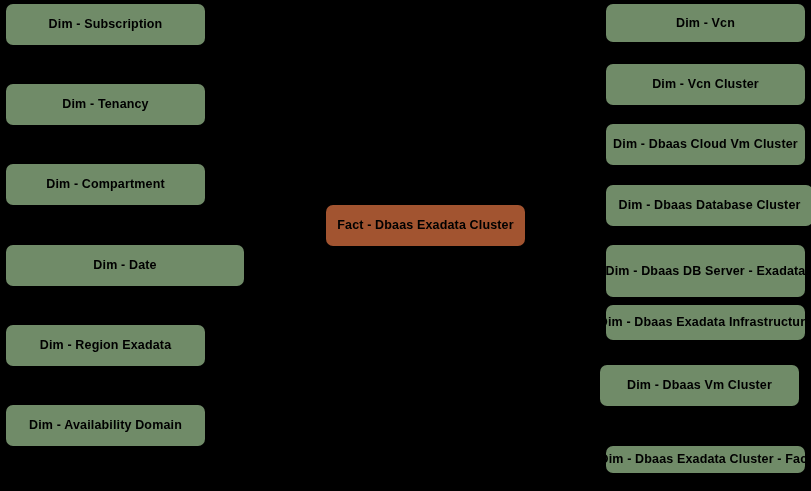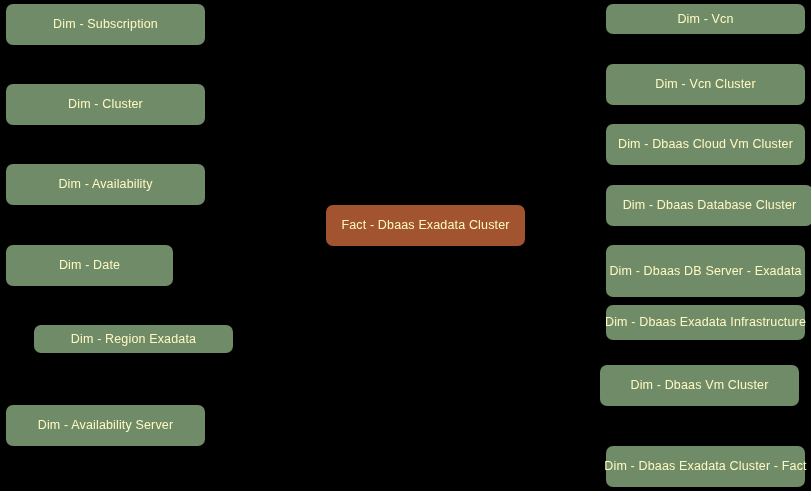--- a/index.html
+++ b/index.html
@@ -22,23 +22,23 @@
     background: #000000;
   }
   .node {
     position: absolute;
     box-sizing: border-box;
     display: flex;
     align-items: center;
     justify-content: center;
     text-align: center;
     border-radius: 7px;
-    color: #fef9c3;
+    color: #000000;
     font-size: 12.5px;
-    font-weight: normal;
+    font-weight: bold;
     letter-spacing: 0.15px;
     line-height: 1.15;
     padding: 4px 6px;
     user-select: none;
   }
   .node.dim {
     background: #708b68;
   }
   .node.fact {
     background: #a25430;
@@ -51,58 +51,58 @@
 </head>
 <body>
 
 <div id="canvas">
 
   <div id="left-column">
       <div class="node dim" style="left: 6px; top: 4px; width: 199px; height: 41px;">
         <span class="node-label">Dim - Subscription</span>
       </div>
       <div class="node dim" style="left: 6px; top: 84px; width: 199px; height: 41px;">
-        <span class="node-label">Dim - Cluster</span>
+        <span class="node-label">Dim - Tenancy</span>
       </div>
       <div class="node dim" style="left: 6px; top: 164px; width: 199px; height: 41px;">
-        <span class="node-label">Dim - Availability</span>
+        <span class="node-label">Dim - Compartment</span>
       </div>
-      <div class="node dim" style="left: 6px; top: 245px; width: 167px; height: 41px; align-items: center;">
+      <div class="node dim" style="left: 6px; top: 245px; width: 238px; height: 41px; align-items: center;">
         <span class="node-label">Dim - Date</span>
       </div>
-      <div class="node dim" style="left: 6px; top: 325px; width: 199px; height: 28px; margin-left: 28px;">
+      <div class="node dim" style="left: 6px; top: 325px; width: 199px; height: 41px;">
         <span class="node-label">Dim - Region Exadata</span>
       </div>
       <div class="node dim" style="left: 6px; top: 405px; width: 199px; height: 41px;">
-        <span class="node-label">Dim - Availability Server</span>
+        <span class="node-label">Dim - Availability Domain</span>
       </div>
     </div>
   <div id="right-column">
-      <div class="node dim" style="left: 606px; top: 4px; width: 199px; height: 30px;">
+      <div class="node dim" style="left: 606px; top: 4px; width: 199px; height: 38px;">
         <span class="node-label">Dim - Vcn</span>
       </div>
       <div class="node dim" style="left: 606px; top: 64px; width: 199px; height: 41px;">
         <span class="node-label">Dim - Vcn Cluster</span>
       </div>
       <div class="node dim" style="left: 606px; top: 124px; width: 199px; height: 41px;">
         <span class="node-label">Dim - Dbaas Cloud Vm Cluster</span>
       </div>
       <div class="node dim" style="left: 606px; top: 185px; width: 207px; height: 41px;">
         <span class="node-label">Dim - Dbaas Database Cluster</span>
       </div>
       <div class="node dim" style="left: 606px; top: 245px; width: 199px; height: 52px;">
         <span class="node-label">Dim - Dbaas DB Server - Exadata</span>
       </div>
       <div class="node dim" style="left: 606px; top: 305px; width: 199px; height: 35px;">
         <span class="node-label">Dim - Dbaas Exadata Infrastructure</span>
       </div>
       <div class="node dim" style="left: 600px; top: 365px; width: 199px; height: 41px;">
         <span class="node-label">Dim - Dbaas Vm Cluster</span>
       </div>
-      <div class="node dim" style="left: 606px; top: 446px; width: 199px; height: 41px;">
+      <div class="node dim" style="left: 606px; top: 446px; width: 199px; height: 27px;">
         <span class="node-label">Dim - Dbaas Exadata Cluster - Fact</span>
       </div>
     </div>
 
   <div class="node fact" id="fact-node" style="left: 326px; top: 205px; width: 199px; height: 41px;">
     <span class="node-label">Fact - Dbaas Exadata Cluster</span>
   </div>
 
 </div>
 

